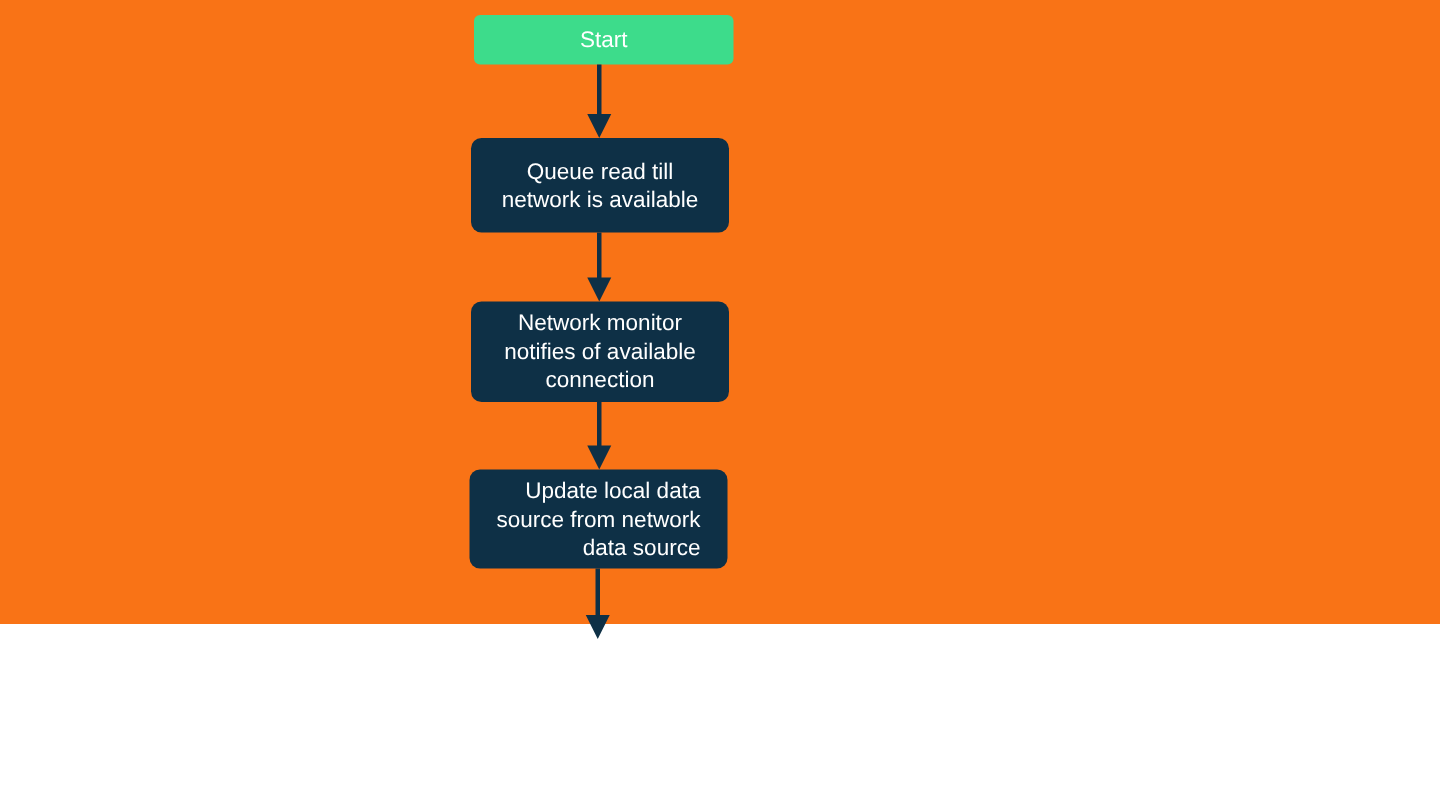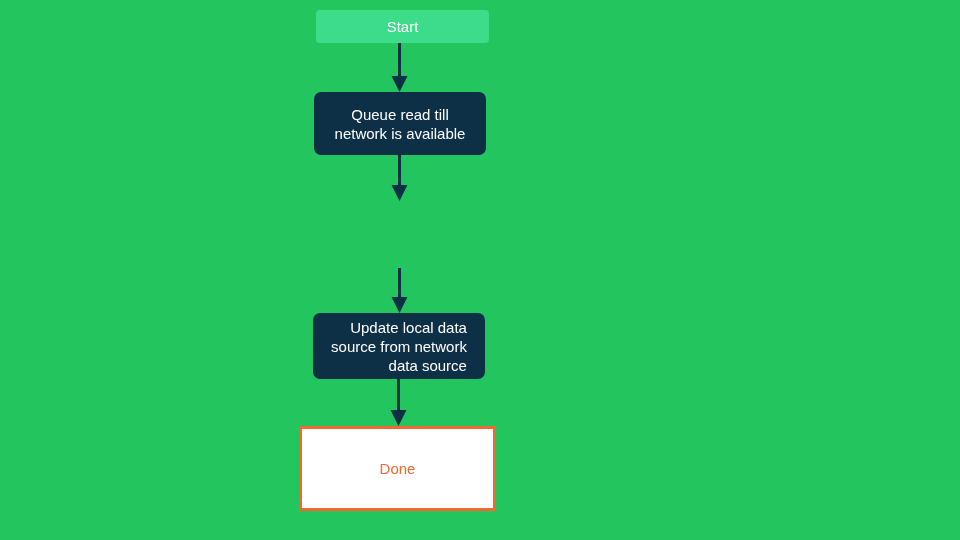--- a/index.html
+++ b/index.html
@@ -10,22 +10,22 @@
   body {
     width: 960px;
     height: 540px;
     overflow: hidden;
     font-family: "Liberation Sans", sans-serif;
     -webkit-font-smoothing: antialiased;
   }
   #canvas {
     position: relative;
     width: 960px;
-    height: 540px;
-    background: #22c55e;
+    height: 416px;
+    background: #f97316;
   }
   .node {
     position: absolute;
     box-sizing: border-box;
     display: flex;
     align-items: center;
     justify-content: center;
     text-align: center;
   }
   .node-label {
@@ -101,34 +101,36 @@
   <div class="node node-process node-process-1">
     <span class="node-label">Queue read till
 network is available</span>
   </div>
 
   <svg class="edge" style="left:387px; top:155px;" width="25" height="46" viewBox="0 0 25 46">
     <line class="edge-line" x1="12.5" y1="0" x2="12.5" y2="33"></line>
     <polygon class="edge-head" points="4.5,30 20.5,30 12.5,46"></polygon>
   </svg>
 
+  <div class="node node-process node-process-2">
+    <span class="node-label">Network monitor
+notifies of available
+connection</span>
+  </div>
 
   <svg class="edge" style="left:387px; top:268px;" width="25" height="45" viewBox="0 0 25 45">
     <line class="edge-line" x1="12.5" y1="0" x2="12.5" y2="32"></line>
     <polygon class="edge-head" points="4.5,29 20.5,29 12.5,45"></polygon>
   </svg>
 
   <div class="node node-process node-process-3">
     <span class="node-label">Update local data
 source from network
 data source</span>
   </div>
 
   <svg class="edge" style="left:386px; top:379px;" width="25" height="47" viewBox="0 0 25 47">
     <line class="edge-line" x1="12.5" y1="0" x2="12.5" y2="34"></line>
     <polygon class="edge-head" points="4.5,31 20.5,31 12.5,47"></polygon>
   </svg>
 
-  <div class="node node-done">
-    <span class="node-label">Done</span>
-  </div>
 
 </div>
 
 </body></html>

